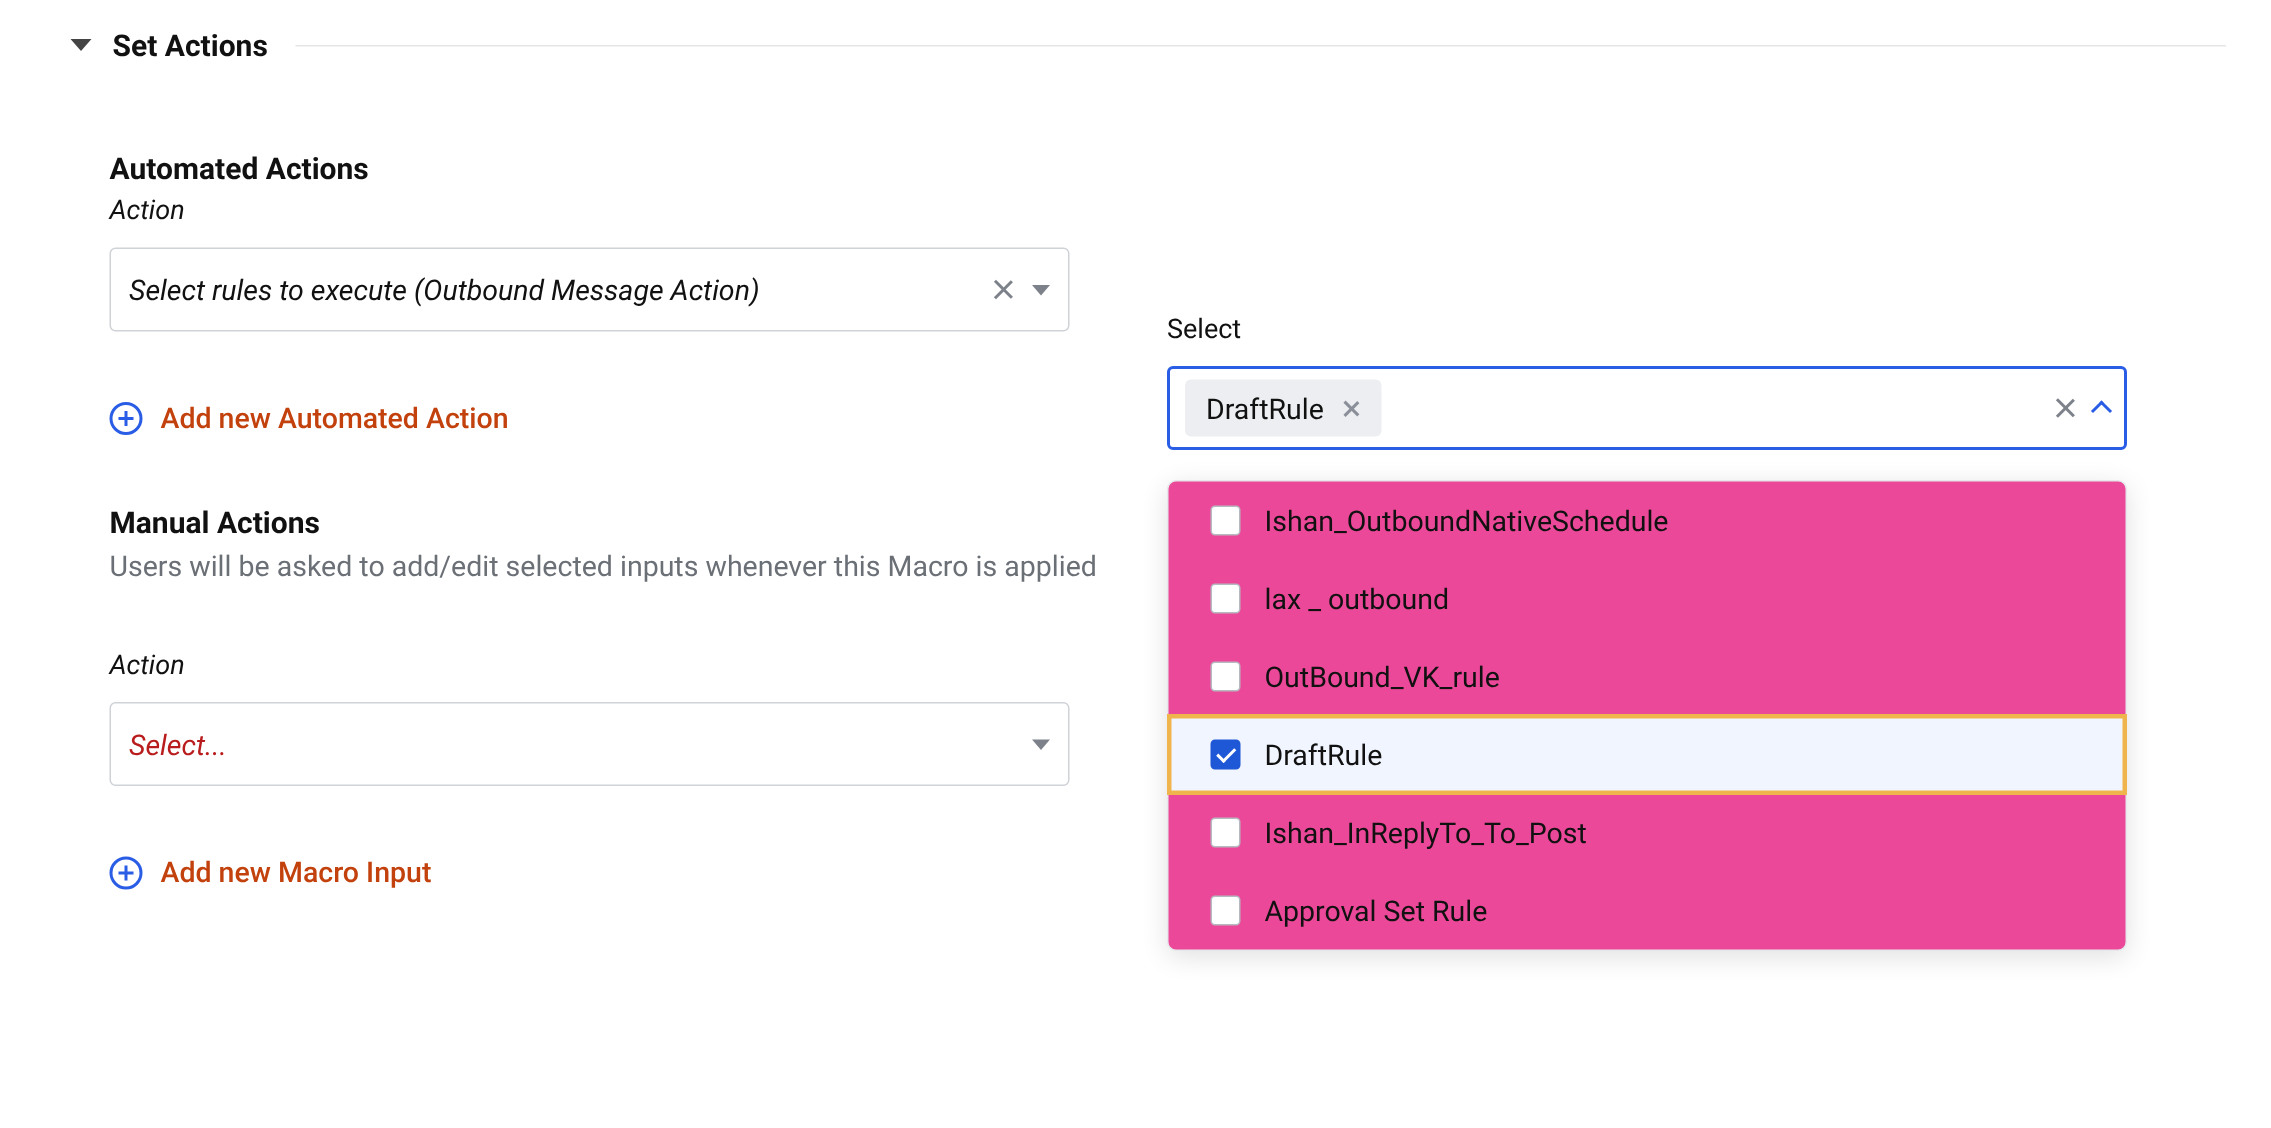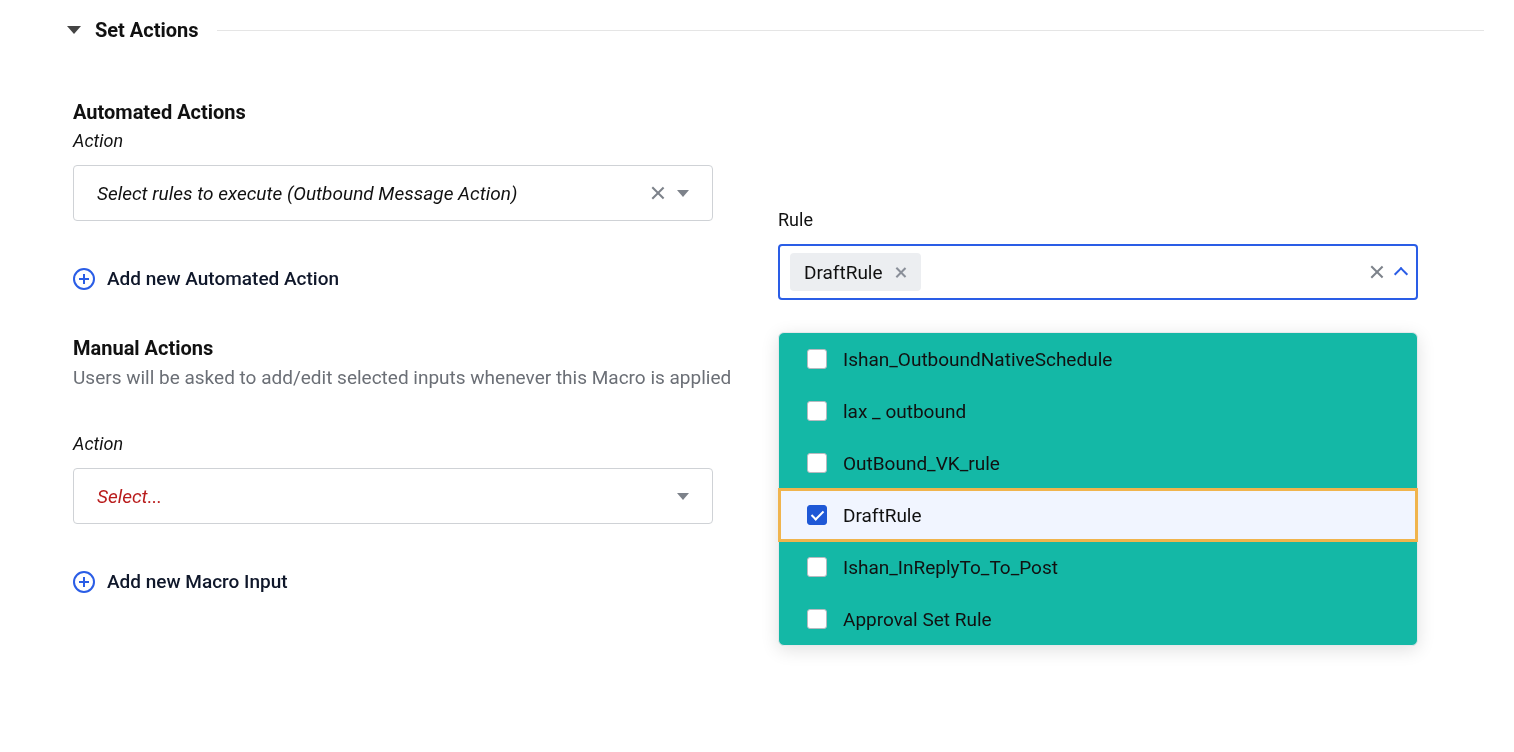--- a/index.html
+++ b/index.html
@@ -6,21 +6,21 @@
   body {
     font-family: -apple-system, BlinkMacSystemFont, "Segoe UI", Roboto, Helvetica, Arial, sans-serif;
     background: #fff;
     color: #111;
     width: 1514px;
     height: 752px;
     position: relative;
   }
   .section-header {
     position: absolute;
-    left: 67px;
+    left: 47px;
     top: 18px;
     right: 30px;
     display: flex;
     align-items: center;
   }
   .section-header .caret {
     width: 0; height: 0;
     border-left: 7px solid transparent;
     border-right: 7px solid transparent;
     border-top: 8px solid #444;
@@ -67,21 +67,21 @@
     font-size: 18px;
     color: #111;
     margin-bottom: 14px;
   }
   .select-box {
     border: 1px solid #cfd2d6;
     border-radius: 4px;
     height: 56px;
     display: flex;
     align-items: center;
-    padding: 0 23px;
+    padding: 0 12px;
     font-size: 19px;
     background: #fff;
   }
   .select-box.focused {
     border: 2px solid #2a5de6;
     padding: 0 10px;
   }
   .select-text {
     flex: 1;
     white-space: nowrap;
@@ -141,21 +141,21 @@
     height: 13px;
     top: 3px;
     left: 7px;
   }
   .add-line {
     display: flex;
     align-items: center;
     gap: 12px;
     font-size: 19px;
     font-weight: 500;
-    color: #0f172a;
+    color: #c2410c;
     margin-bottom: 46px;
     cursor: pointer;
   }
   .plus-circle {
     width: 22px; height: 22px;
     border: 2px solid #2a5de6;
     border-radius: 50%;
     position: relative;
   }
   .plus-circle::before, .plus-circle::after {
@@ -170,23 +170,23 @@
     left: 8px; top: 4px; width: 2px; height: 10px;
   }
   .manual-block {
     margin-top: 20px;
   }
 
   
   .dropdown {
     position: absolute;
     left: 778px;
-    top: 332px;
+    top: 320px;
     width: 640px;
-    background: #14b8a6;
+    background: #ec4899;
     border-radius: 6px;
     box-shadow: 0 4px 18px rgba(0,0,0,0.12);
     border: 1px solid #e6e8eb;
     z-index: 10;
   }
   .dropdown .opt {
     display: flex;
     align-items: center;
     height: 52px;
     padding: 0 28px;
@@ -274,21 +274,21 @@
     </div>
 
     <div class="add-line">
       <span class="plus-circle"></span>
       <span>Add new Macro Input</span>
     </div>
   </div>
 </div>
 
 <div class="value-wrap">
-  <div class="field-label">Rule</div>
+  <div class="field-label">Select</div>
   <div class="select-box focused">
     <span class="chip">
       <span>DraftRule</span>
       <span class="icon-x"></span>
     </span>
     <span class="select-text"></span>
     <span class="icon-x"></span>
     <span class="chev-up-blue"></span>
   </div>
 </div>

